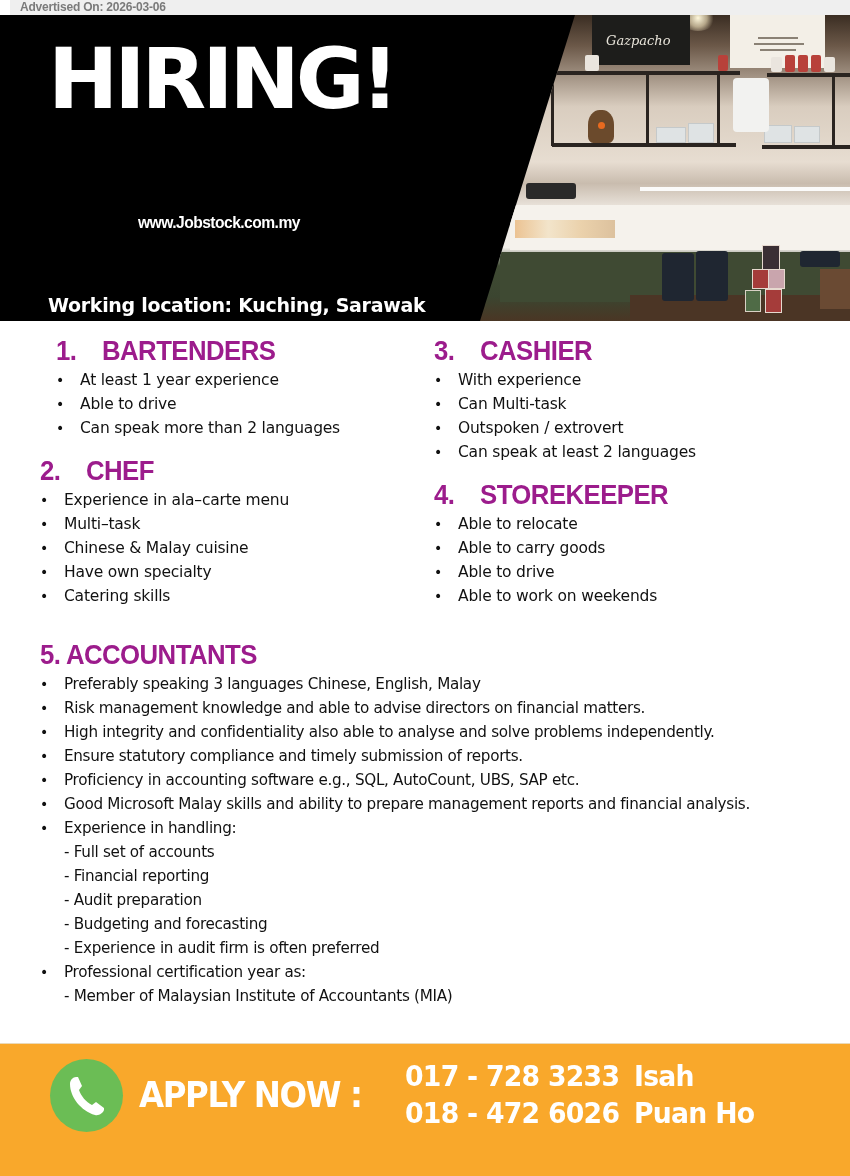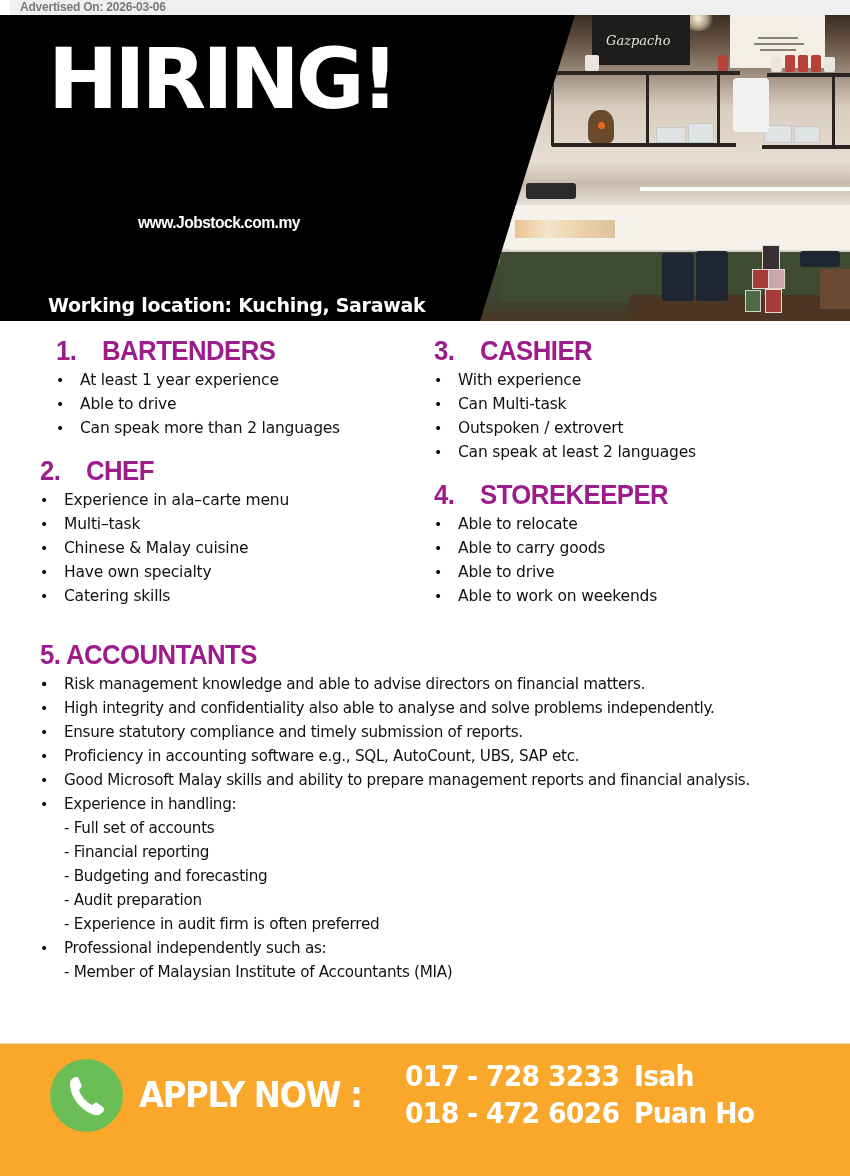--- a/index.html
+++ b/index.html
@@ -223,33 +223,33 @@
     <li><span class="bullet">•</span><span>Able to drive</span></li>
     <li><span class="bullet">•</span><span>Able to work on weekends</span></li>
   </ul>
 </div>
 
 <div class="job job-5">
   <div class="job-title">
     <span class="num">5.</span><span>ACCOUNTANTS</span>
   </div>
   <ul class="req-list">
-    <li><span class="bullet">•</span></li>
+    <li><span class="bullet">•</span><span>Preferably speaking 3 languages Chinese, English, Malay</span></li>
     <li><span class="bullet">•</span><span>Risk management knowledge and able to advise directors on financial matters.</span></li>
     <li><span class="bullet">•</span><span>High integrity and confidentiality also able to analyse and solve problems independently.</span></li>
     <li><span class="bullet">•</span><span>Ensure statutory compliance and timely submission of reports.</span></li>
     <li><span class="bullet">•</span><span>Proficiency in accounting software e.g., SQL, AutoCount, UBS, SAP etc.</span></li>
     <li><span class="bullet">•</span><span>Good Microsoft Malay skills and ability to prepare management reports and financial analysis.</span></li>
     <li><span class="bullet">•</span><span>Experience in handling:</span></li>
     <li class="sub">- Full set of accounts</li>
     <li class="sub">- Financial reporting</li>
+    <li class="sub">- Audit preparation</li>
     <li class="sub">- Budgeting and forecasting</li>
-    <li class="sub">- Audit preparation</li>
     <li class="sub">- Experience in audit firm is often preferred</li>
-    <li><span class="bullet">•</span><span>Professional independently such as:</span></li>
+    <li><span class="bullet">•</span><span>Professional certification year as:</span></li>
     <li class="sub">- Member of Malaysian Institute of Accountants (MIA)</li>
   </ul>
 </div>
 
 <div class="apply-banner">
   <div class="phone-circle">
     <svg width="40" height="42" viewBox="0 0 40 42">
       <path d="M9 2 C6 2 3 5 3 9 C3 22 14 36 28 40 C32 41 36 38 37 35 L37 33 L29 27 L25 30 C19 27 14 21 12 15 L15 11 L11 2 Z" fill="#ffffff"></path>
     </svg>
   </div>

